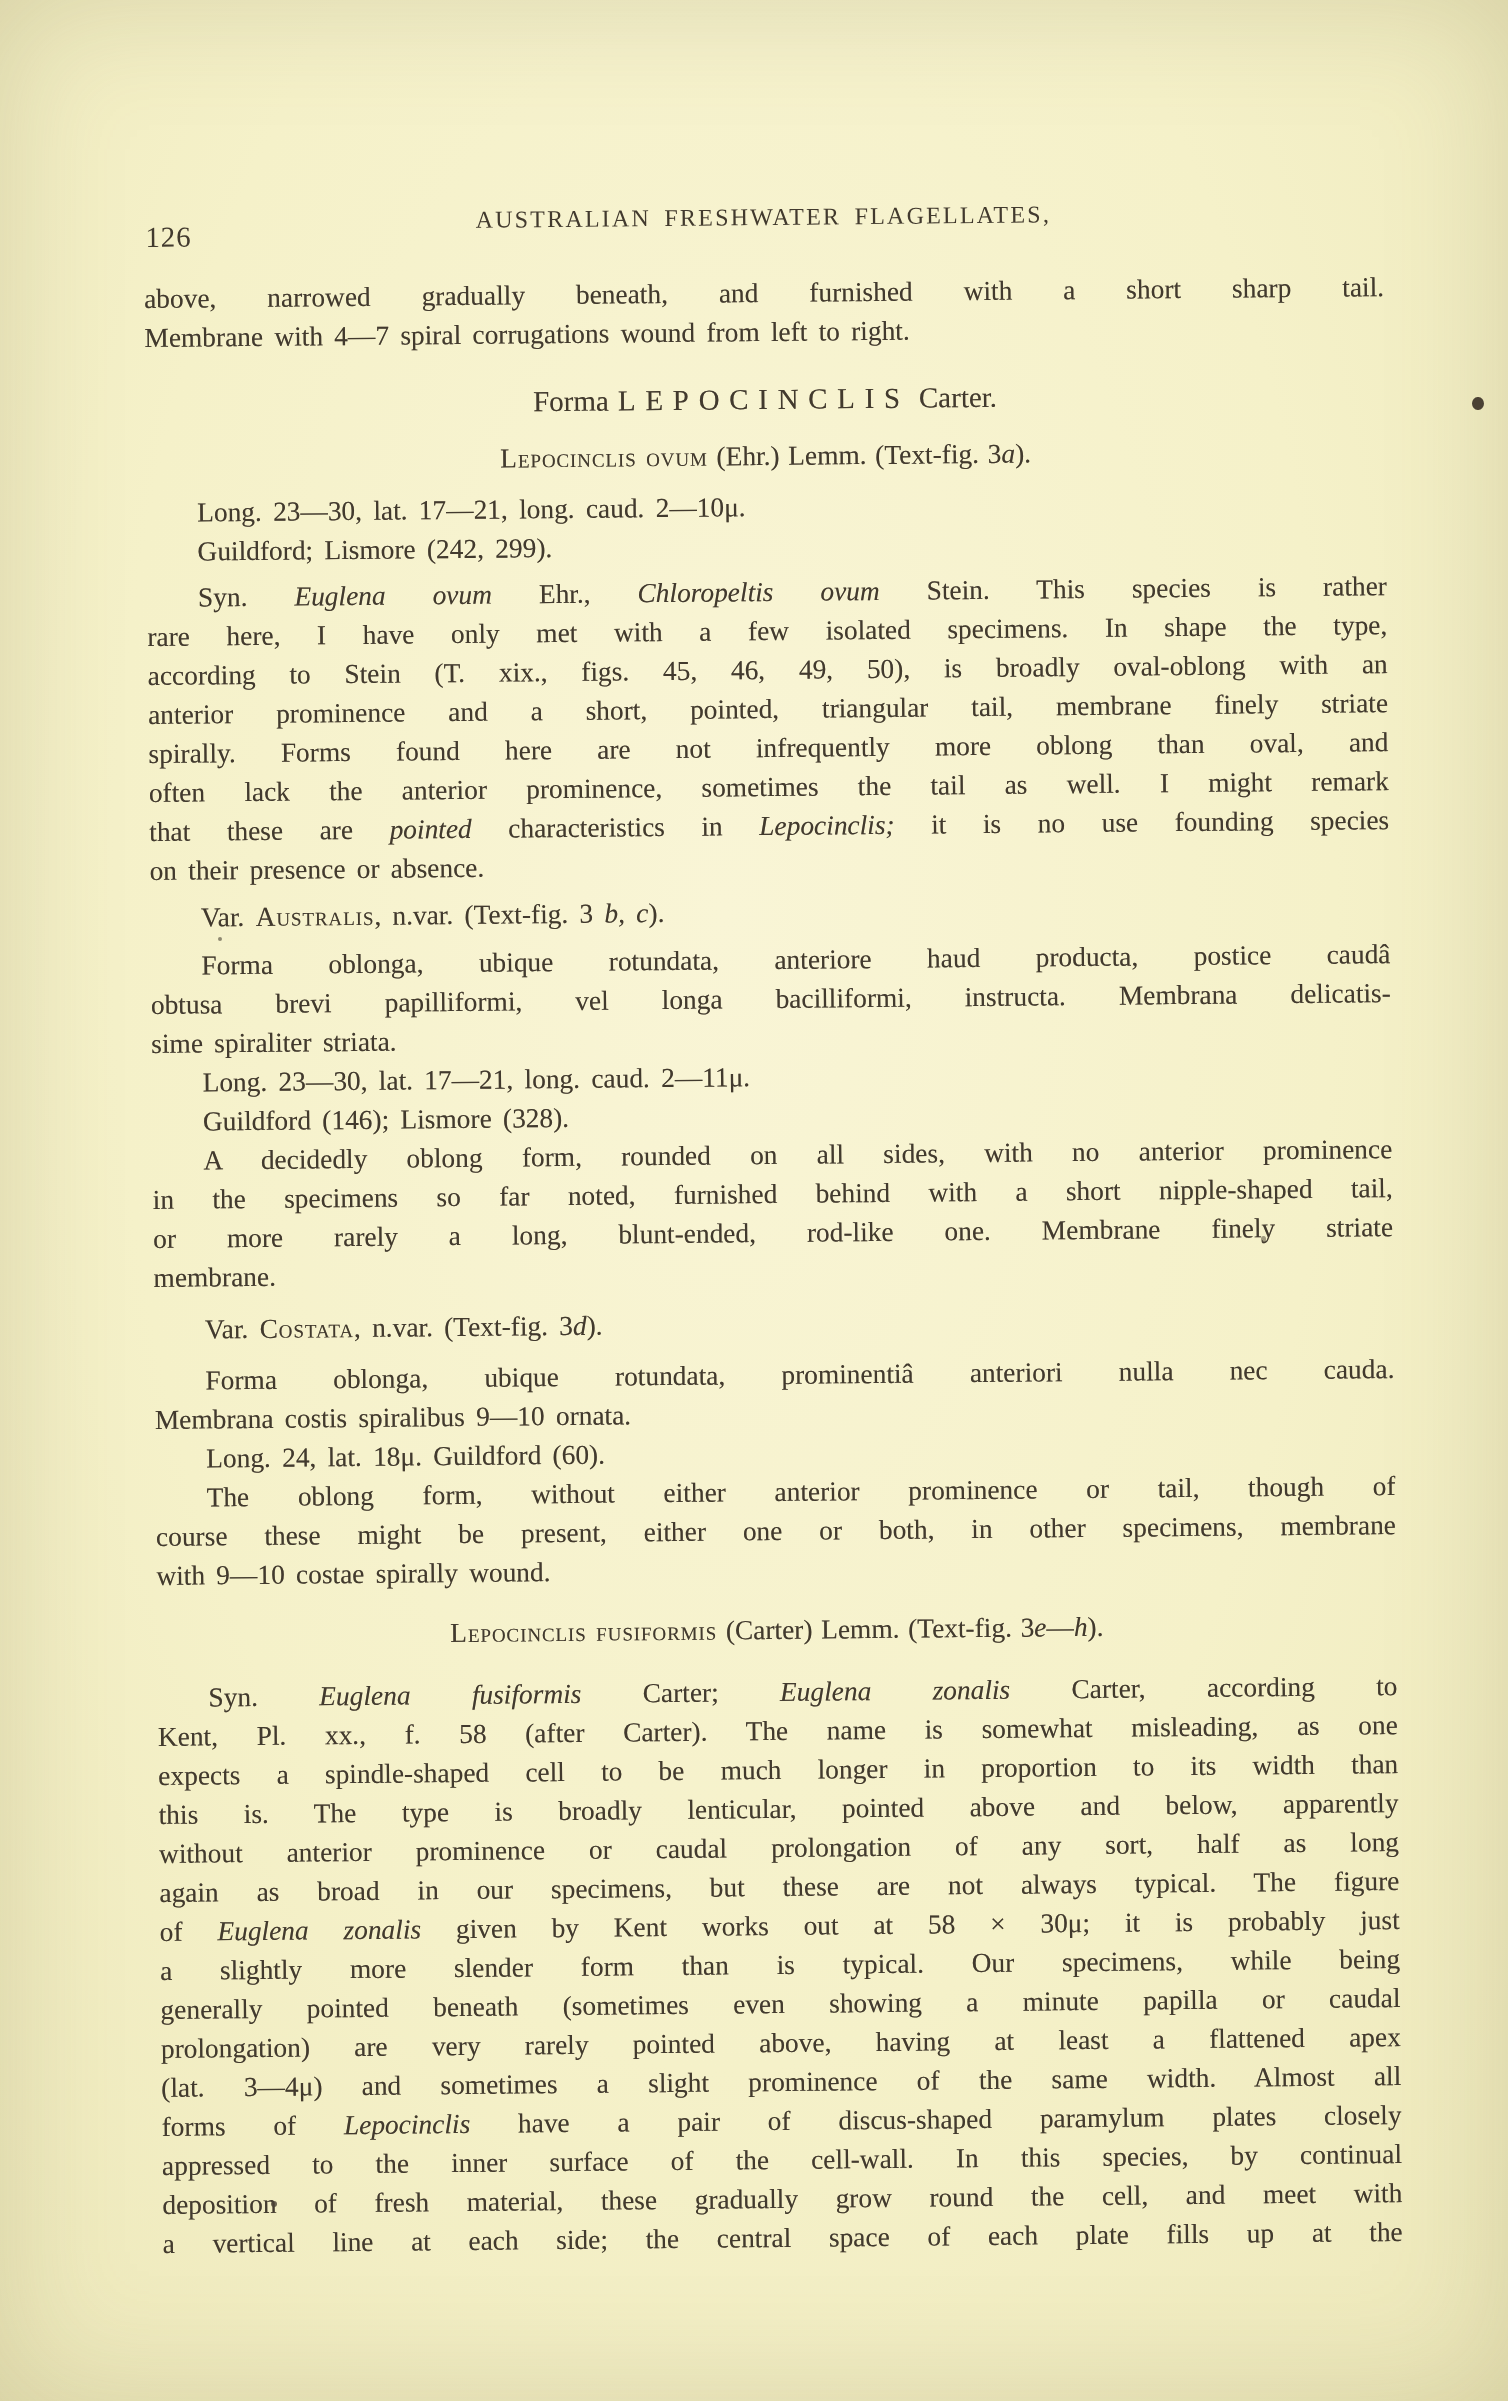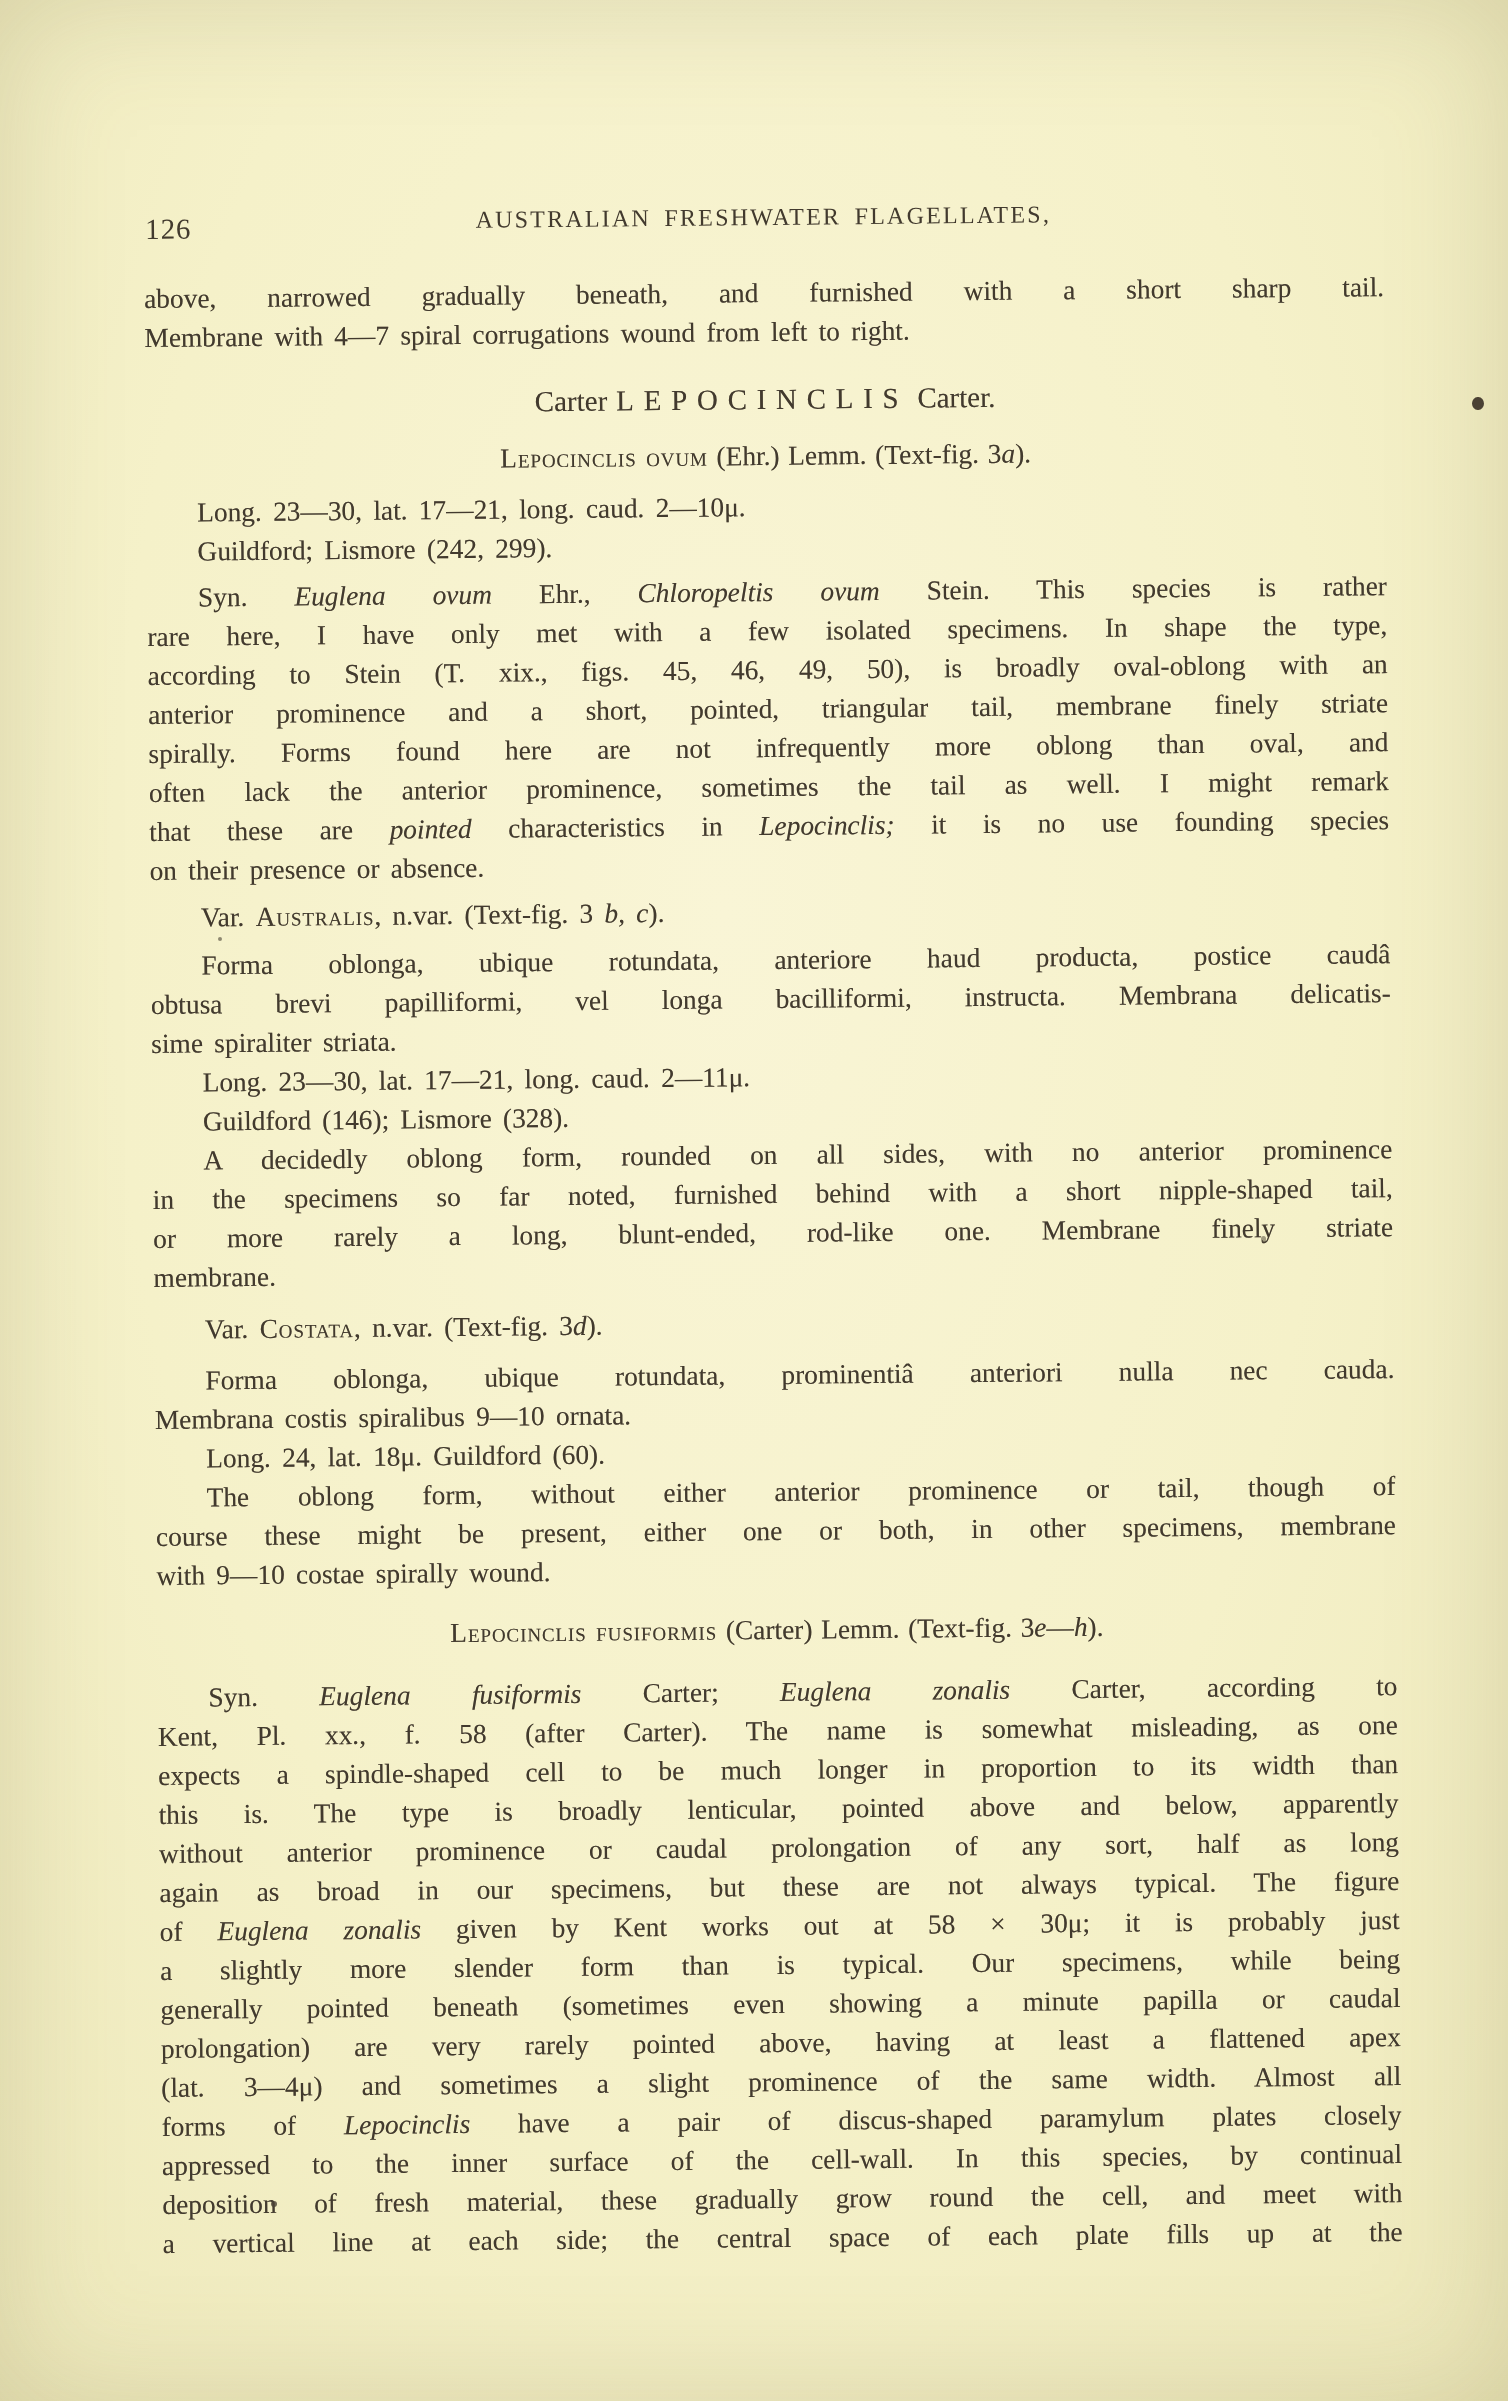--- a/index.html
+++ b/index.html
@@ -13,21 +13,21 @@
     overflow:hidden;
     font-family:"Liberation Serif","DejaVu Serif",serif;
     color:#423a2e;
   }
   .inner{
     position:absolute;left:151px;top:0;width:1240px;
     transform:rotate(-0.55deg);
     transform-origin:50% 45%;
   }
   .pagehead{position:relative;margin-top:204px;height:41px;}
-  .pageno{position:absolute;left:1.8px;top:3px;font-size:29px;letter-spacing:0.9px;}
+  .pageno{position:absolute;left:1.8px;top:11px;font-size:29px;letter-spacing:0.9px;}
   .runtitle{display:block;text-align:center;font-size:24px;letter-spacing:2.2px;word-spacing:5.3px;}
   .block{position:relative;}
   .line{
     font-size:27.4px;line-height:39px;height:39px;
     text-align:justify;text-align-last:justify;
     word-spacing:1.8px;
     text-shadow:0 0 0.5px rgba(62,52,40,.45);
     white-space:normal;overflow:hidden;
   }
   .line.last{text-align-last:left;word-spacing:4.4px;}
@@ -63,21 +63,21 @@
     <header class="pagehead">
       <span class="pageno">126</span>
       <span class="runtitle">AUSTRALIAN FRESHWATER FLAGELLATES,</span>
     </header>
 
     <div class="block b-intro">
         <div class="line"><span>above, narrowed gradually beneath, and furnished with a short sharp tail.</span></div>
         <div class="line last"><span>Membrane with 4—7 spiral corrugations wound from left to right.</span></div>
       </div>
     <div class="block b-genus">
-        <div class="line center"><span>Carter </span><span class="ls">LEPOCINCLIS</span><span> Carter.</span></div>
+        <div class="line center"><span>Forma </span><span class="ls">LEPOCINCLIS</span><span> Carter.</span></div>
       </div>
     <div class="block b-ovum">
         <div class="line center"><span class="sc">Lepocinclis ovum</span><span> (Ehr.) Lemm.  (Text-fig. 3</span><span class="it">a</span><span>).</span></div>
       </div>
     <div class="block b-dims1">
         <div class="line last ind"><span>Long. 23—30, lat. 17—21, long. caud. 2—10μ.</span></div>
         <div class="line last ind"><span>Guildford; Lismore (242, 299).</span></div>
       </div>
     <div class="block b-syn1">
         <div class="line ind"><span>Syn. </span><span class="it">Euglena ovum</span><span> Ehr., </span><span class="it">Chloropeltis ovum</span><span> Stein.  This species is rather</span></div>

